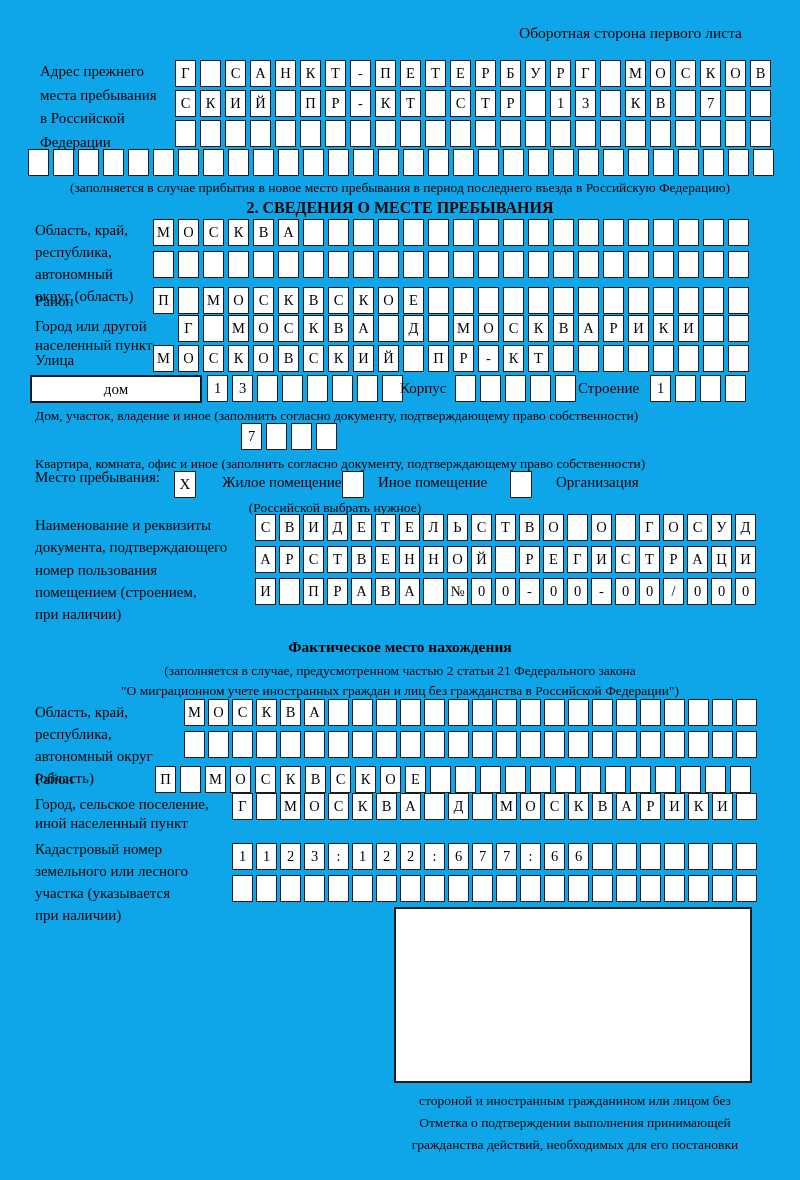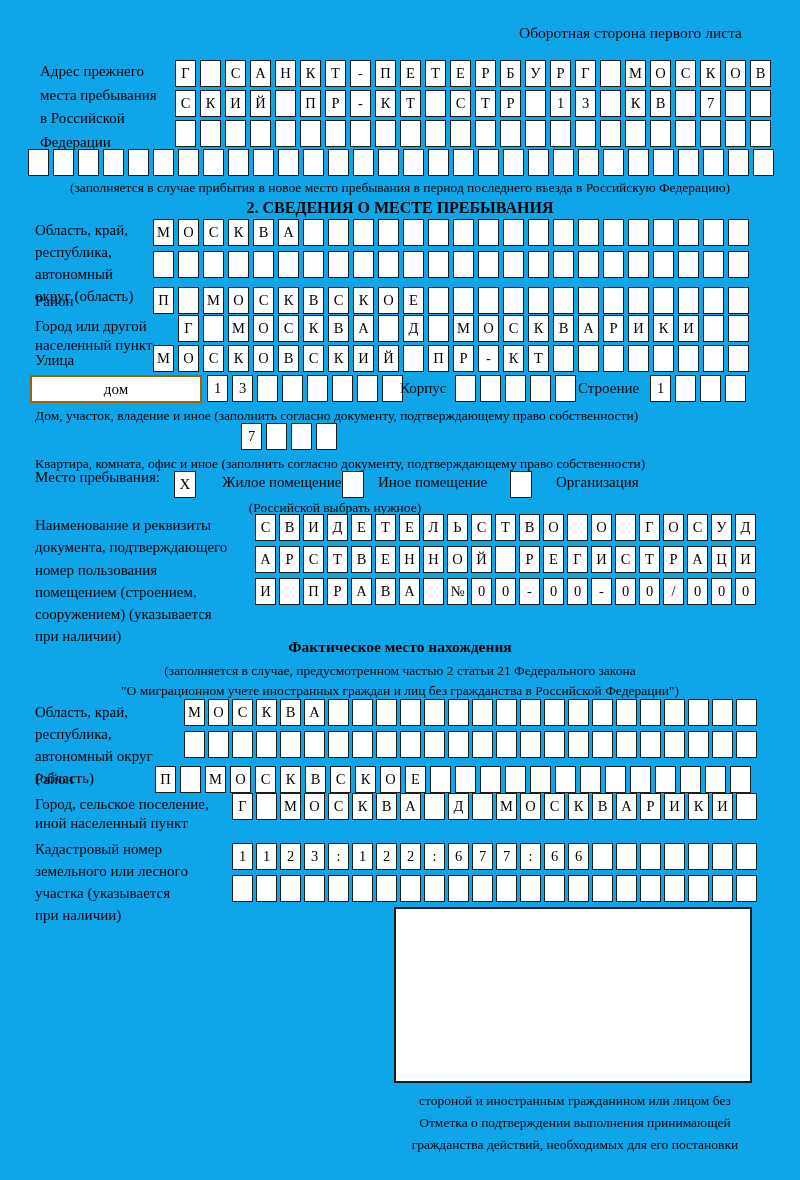--- a/index.html
+++ b/index.html
@@ -14,21 +14,21 @@
   .lbl-2line div{line-height:18.5px;}
   .single-lbl{font-size:15px;white-space:nowrap;}
   .row{display:flex;gap:4px;}
   .row.tight{gap:3px;}
   .cell{
     width:21px;height:27px;border:1.5px solid #1c1c1c;box-sizing:border-box;
     display:flex;align-items:center;justify-content:center;
     font-size:14.5px;flex:0 0 auto;background:#fff;
   }
   .widebox{
-    border:2px solid #a16207;height:28px;box-sizing:border-box;background:#fff;
+    border:2px solid #0f172a;height:28px;box-sizing:border-box;background:#fff;
     display:flex;align-items:center;justify-content:center;font-size:15px;
   }
   .checkbox{
     width:22px;height:27px;border:1.5px solid #1c1c1c;box-sizing:border-box;
     display:flex;align-items:center;justify-content:center;font-size:15px;background:#fff;
   }
   .caption{font-size:13.5px;white-space:nowrap;}
   .center{text-align:center;}
   .heading{font-weight:bold;font-size:16px;}
   .heading-sm{font-weight:bold;font-size:15.5px;}
@@ -351,21 +351,20 @@
   <div class="abs single-lbl" style="left:378px;top:474px;">Иное помещение</div>
   <div class="abs checkbox" style="left:510px;top:471px;"></div>
   <div class="abs single-lbl" style="left:556px;top:474px;">Организация</div>
   <div class="abs caption center" style="left:185px;top:500px;width:300px;">(Российской выбрать нужное)</div>
 
   <div class="abs lbl" style="left:35px;top:514px;line-height:22.3px;">
       <div>Наименование и реквизиты</div>
       <div>документа, подтверждающего</div>
       <div>номер пользования</div>
       <div>помещением (строением,</div>
-      <div>сооружением) (указывается</div>
       <div>при наличии)</div>
     </div>
   <div class="abs row tight" style="left:255px;top:514px;">
       <span class="cell">С</span>
       <span class="cell">В</span>
       <span class="cell">И</span>
       <span class="cell">Д</span>
       <span class="cell">Е</span>
       <span class="cell">Т</span>
       <span class="cell">Е</span>

